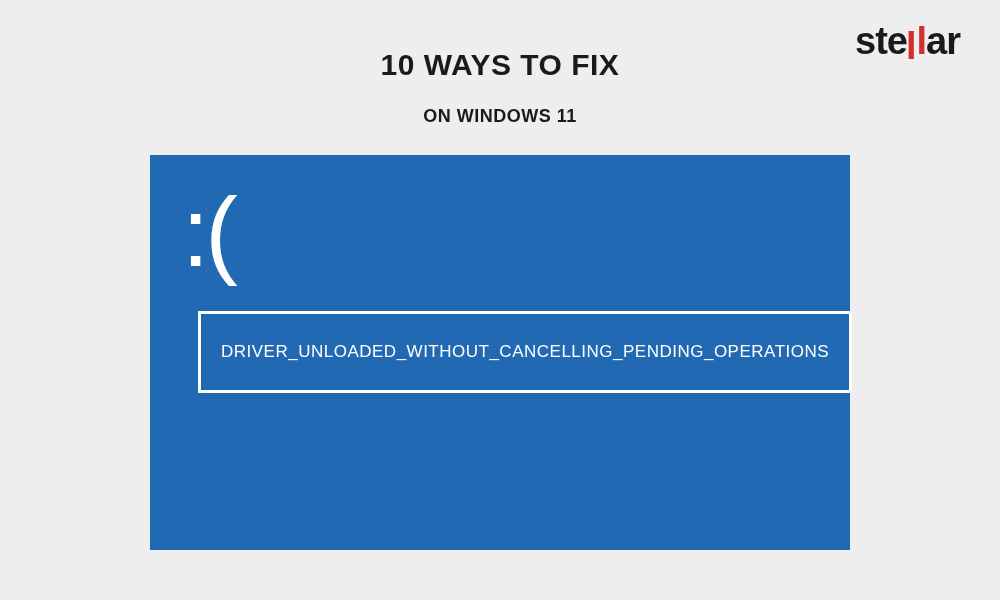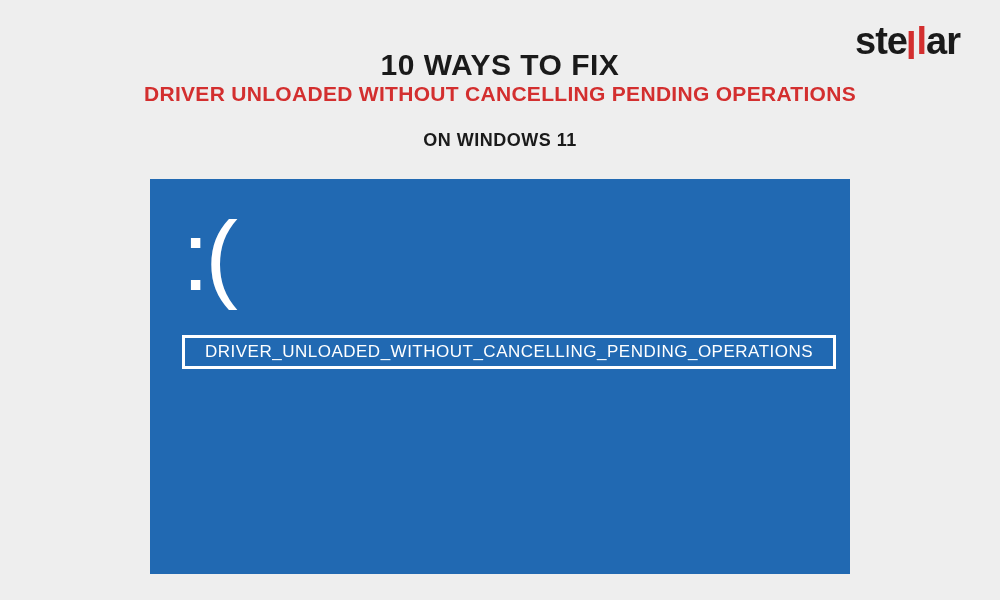--- a/index.html
+++ b/index.html
@@ -79,35 +79,34 @@
       font-size: 20px;
       line-height: 1.5;
       font-weight: 400;
       margin-bottom: 34px;
       padding-left: 4px;
       max-width: 600px;
     }
     .bsod-error {
       display: inline-block;
       border: 3px solid #ffffff;
-      padding: 4px 20px;
+      padding: 28px 20px;
       font-size: 17px;
       letter-spacing: 0.5px;
-      margin-left: 0;
+      margin-left: 16px;
     }
   </style>
 </head>
 <body>
 
 <div class="logo">
   <span>ste</span><span class="red-l1">l</span><span class="red-l2">l</span><span>ar</span>
 </div>
 
 <div class="header">
   <div class="title-line1">10 WAYS TO FIX</div>
-  <div class="title-line2">DRIVER UNLOADED WITHOUT CANCELLING PENDING OPERATIONS</div>
   <div class="title-line3">ON WINDOWS 11</div>
 </div>
 
 <div class="bsod">
   <div class="sad-face">:(</div>
   <div class="bsod-error">DRIVER_UNLOADED_WITHOUT_CANCELLING_PENDING_OPERATIONS</div>
 </div>
 
 </body></html>

